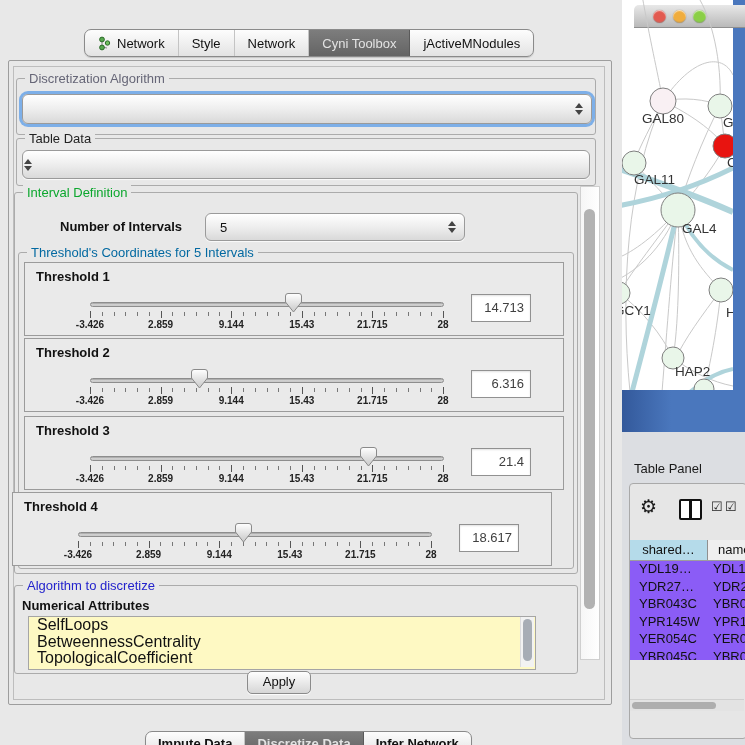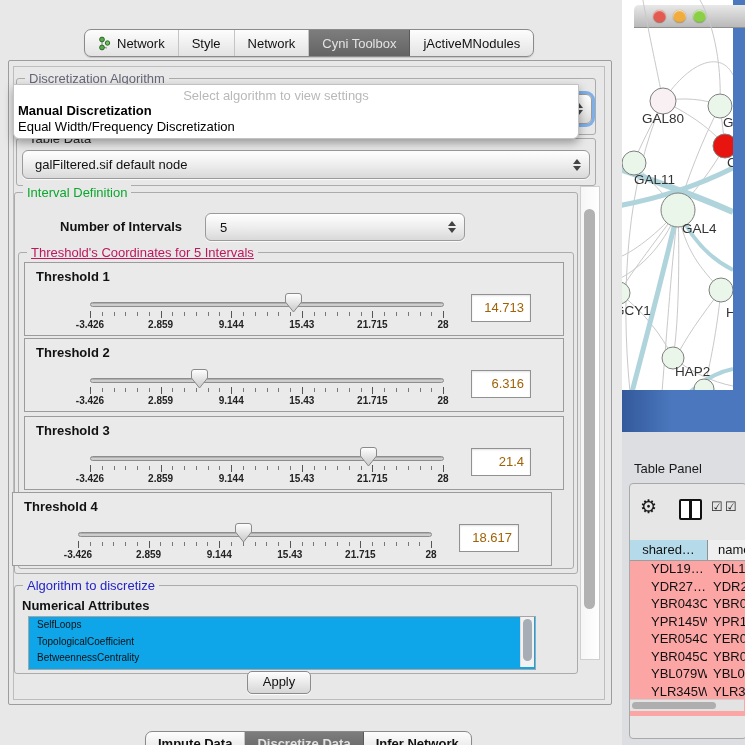--- a/index.html
+++ b/index.html
@@ -42,24 +42,24 @@
   .popup-item{position:absolute;left:3px;right:3px;height:16px;font-size:13px;color:#000;padding-left:1px;white-space:nowrap;}
 
   
   .tbox{background:#eaeaea;border:1px solid #9b9b9b;}
   .tlabel{position:absolute;left:11px;top:6px;font-size:13px;font-weight:bold;color:#111;}
   .track{position:absolute;left:65px;top:39px;width:354px;height:5px;border-radius:3px;background:linear-gradient(#9f9f9f,#d8d8d8 60%,#c2c2c2);border:1px solid #8d8d8d;box-sizing:border-box;}
   .minorticks{position:absolute;left:65px;top:49px;width:356px;height:4px;background:repeating-linear-gradient(to right,#777 0px,#777 1px,transparent 1px,transparent 11.77px);}
   .majortick{position:absolute;top:48px;width:1px;height:7px;background:#555;}
   .ticklabel{position:absolute;top:56px;font-size:10px;font-weight:bold;color:#222;transform:translateX(-50%);white-space:nowrap;}
   .thumb{position:absolute;top:30px;width:17px;height:20px;}
-  .vbox{position:absolute;left:446px;top:31px;width:52px;height:26px;background:#fff;border:1px solid #919191;font-size:13px;color:#a16207;text-align:right;line-height:26px;padding-right:6px;box-shadow:inset 0 1px 2px rgba(0,0,0,.12);}
-
-  
-  #attr-list{left:28px;top:616px;width:506px;height:52px;background:#0ea5e9;border:1px solid #a5a5a5;overflow:hidden;font-size:10px;color:#111;}
+  .vbox{position:absolute;left:446px;top:31px;width:52px;height:26px;background:#fff;border:1px solid #919191;font-size:13px;color:#404040;text-align:right;line-height:26px;padding-right:6px;box-shadow:inset 0 1px 2px rgba(0,0,0,.12);}
+
+  
+  #attr-list{left:28px;top:616px;width:506px;height:52px;background:#fef9c3;border:1px solid #a5a5a5;overflow:hidden;font-size:16px;color:#111;}
   .attr-item{height:16.5px;line-height:16.5px;padding-left:8px;white-space:nowrap;}
   #attr-scroll{left:520px;top:617px;width:13px;height:50px;background:#f2f2f2;border-left:1px solid #ddd;}
   #attr-thumb{left:2px;top:2px;width:9px;height:42px;background:#a7adb5;border-radius:5px;}
 
   
   #vscroll{left:580px;top:186px;width:18px;height:472px;background:linear-gradient(90deg,#f6f6f6,#ffffff);border:1px solid #cfcfcf;}
   #vthumb{left:3px;top:22px;width:11px;height:400px;background:#b2b2b2;border-radius:6px;}
 
   
   #apply-btn{left:247px;top:671px;width:62px;height:21px;border:1px solid #8b8b8b;border-radius:5px;background:linear-gradient(#fefefe,#d6d6d6);font-size:13px;color:#111;text-align:center;line-height:20px;box-shadow:0 1px 1px rgba(255,255,255,.9);}
@@ -73,27 +73,27 @@
   .nodelabel{font-size:13.5px;fill:#333;font-family:"Liberation Sans",sans-serif;}
 
   
   #right-bottom{left:622px;top:432px;width:123px;height:313px;background:#dcdee2;}
   #tp-title{left:634px;top:461px;font-size:13px;color:#1a1a1a;}
   #tp-panel{left:629px;top:483px;width:116px;height:254px;border:1px solid #a9a9a9;border-radius:4px;background:#e6e6e6;}
   #gear-icon{left:640px;top:495px;font-size:19px;color:#1a1a1a;}
   #cols-icon{left:679px;top:499px;width:19px;height:17px;border:2.5px solid #111;border-radius:2px;background:#fff;}
   #cols-icon div{position:absolute;left:8px;top:0;width:2.5px;height:17px;background:#111;}
   .chk{font-size:13px;color:#222;}
-  #table{left:630px;top:540px;width:115px;height:176px;background:#fca5a5;overflow:hidden;}
+  #table{left:630px;top:540px;width:115px;height:120px;background:#8b5cf6;overflow:hidden;}
   #thead{display:flex;height:20px;border-bottom:1px solid #9d9d9d;}
   .th{font-size:13px;color:#111;line-height:20px;overflow:hidden;white-space:nowrap;}
   #th1{width:77px;background:#b5dbea;text-align:center;border-right:1px solid #909090;}
   #th2{flex:1;background:#efefef;padding-left:10px;}
   .trow{display:flex;height:17.5px;font-size:13px;color:#111;}
-  .td1{width:77px;padding-left:21px;box-sizing:border-box;white-space:nowrap;overflow:hidden;}
+  .td1{width:77px;padding-left:9px;box-sizing:border-box;white-space:nowrap;overflow:hidden;}
   .td2{flex:1;padding-left:6px;white-space:nowrap;overflow:hidden;}
   #hscroll{left:630px;top:699px;width:114px;height:11px;background:#e3e3e3;border-top:1px solid #cfcfcf;}
   #hthumb{left:2px;top:2px;width:84px;height:7px;background:#aeaeae;border-radius:4px;}
 </style>
 </head>
 <body>
 
 <div id="app">
 
   <div id="left-panel" class="abs">
@@ -134,41 +134,40 @@
       <span class="spin">
           <i class="up"></i>
           <i class="dn"></i>
         </span>
     </div>
 
     <div class="abs group" style="left:16px;top:138px;width:578px;height:46px;">
       <span class="gtitle" style="color:#222;">Table Data</span>
     </div>
     <div class="abs combo" style="left:22px;top:150px;width:566px;height:27px;">
-      <span class="val">galFiltered.sif default node</span>
       <span class="spin">
           <i class="up"></i>
           <i class="dn"></i>
         </span>
     </div>
 
     <div class="abs group" style="left:14px;top:192px;width:562px;height:380px;">
       <span class="gtitle" id="interval-title" style="color: rgb(12, 167, 46);">Interval Definition</span>
     </div>
     <span class="abs" style="left:60px;top:219px;font-size:13px;font-weight:bold;color:#111;">Number of Intervals</span>
     <div class="abs combo" style="left:205px;top:213px;width:258px;height:26px;">
       <span class="val" style="padding-left:14px;">5</span>
       <span class="spin">
           <i class="up"></i>
           <i class="dn"></i>
         </span>
     </div>
 
     <div class="abs group" style="left:18px;top:252px;width:554px;height:315px;">
-      <span class="gtitle" id="thresholds-title" style="color: #be185d; text-decoration: underline;">Threshold's Coordinates for 5 Intervals</span>
+      <span class="gtitle" id="thresholds-title" style="color: #0369a1;">Threshold's Coordinates for 5 Intervals</span>
     </div>
     <div id="thresholds-host" class="abs">
         <div class="abs tbox" style="left: 24px; top: 262px; width: 538px; height: 72px;">
           <div class="tlabel">Threshold 1</div>
           <div class="track"></div>
           <div class="minorticks"></div>
           <div class="majortick" style="left: 65px;"></div>
           <div class="ticklabel" style="left: 65px;">-3.426</div>
           <div class="majortick" style="left: 135.6px;"></div>
           <div class="ticklabel" style="left: 135.6px;">2.859</div>
@@ -273,22 +272,22 @@
           <div class="vbox">18.617</div>
         </div>
       </div>
 
     <div class="abs group" style="left:14px;top:585px;width:562px;height:87px;">
       <span class="gtitle" id="attributes-title" style="color: rgb(35, 35, 204);">Algorithm to discretize</span>
     </div>
     <span class="abs" style="left:22px;top:598px;font-size:13px;font-weight:bold;color:#111;">Numerical Attributes</span>
     <div id="attr-list" class="abs">
         <div class="attr-item">SelfLoops</div>
+        <div class="attr-item">BetweennessCentrality</div>
         <div class="attr-item">TopologicalCoefficient</div>
-        <div class="attr-item">BetweennessCentrality</div>
       </div>
     <div id="attr-scroll" class="abs">
         <div id="attr-thumb" class="abs"></div>
       </div>
 
     <div id="vscroll" class="abs">
         <div id="vthumb" class="abs"></div>
       </div>
 
     <div id="apply-btn" class="abs">Apply</div>
@@ -298,27 +297,20 @@
           <span>Impute Data</span>
         </div>
         <div class="tabseg sel">
           <span>Discretize Data</span>
         </div>
         <div class="tabseg">
           <span>Infer Network</span>
         </div>
       </div>
 
-    <div id="popup" class="abs">
-      <div id="popup-hint">Select algorithm to view settings</div>
-      <div id="popup-items">
-          <div class="popup-item" style="top: 18px; font-weight: bold;">Manual Discretization</div>
-          <div class="popup-item" style="top: 34px; font-weight: normal;">Equal Width/Frequency Discretization</div>
-        </div>
-    </div>
   </div>
 
   <div id="net-window" class="abs">
     <div id="net-titlebar" class="abs">
       <div class="tl" id="tl-close" style="left: 19px; background: radial-gradient(circle at 50% 35%, rgb(226, 90, 80), rgb(226, 90, 80) 60%, rgba(0, 0, 0, 0.35));"></div>
       <div class="tl" id="tl-min" style="left: 39px; background: radial-gradient(circle at 50% 35%, rgb(240, 173, 62), rgb(240, 173, 62) 60%, rgba(0, 0, 0, 0.35));"></div>
       <div class="tl" id="tl-zoom" style="left: 59px; background: radial-gradient(circle at 50% 35%, rgb(139, 207, 71), rgb(139, 207, 71) 60%, rgba(0, 0, 0, 0.35));"></div>
     </div>
     <div id="net-canvas">
       <svg width="111" height="390" viewBox="0 0 111 390">

